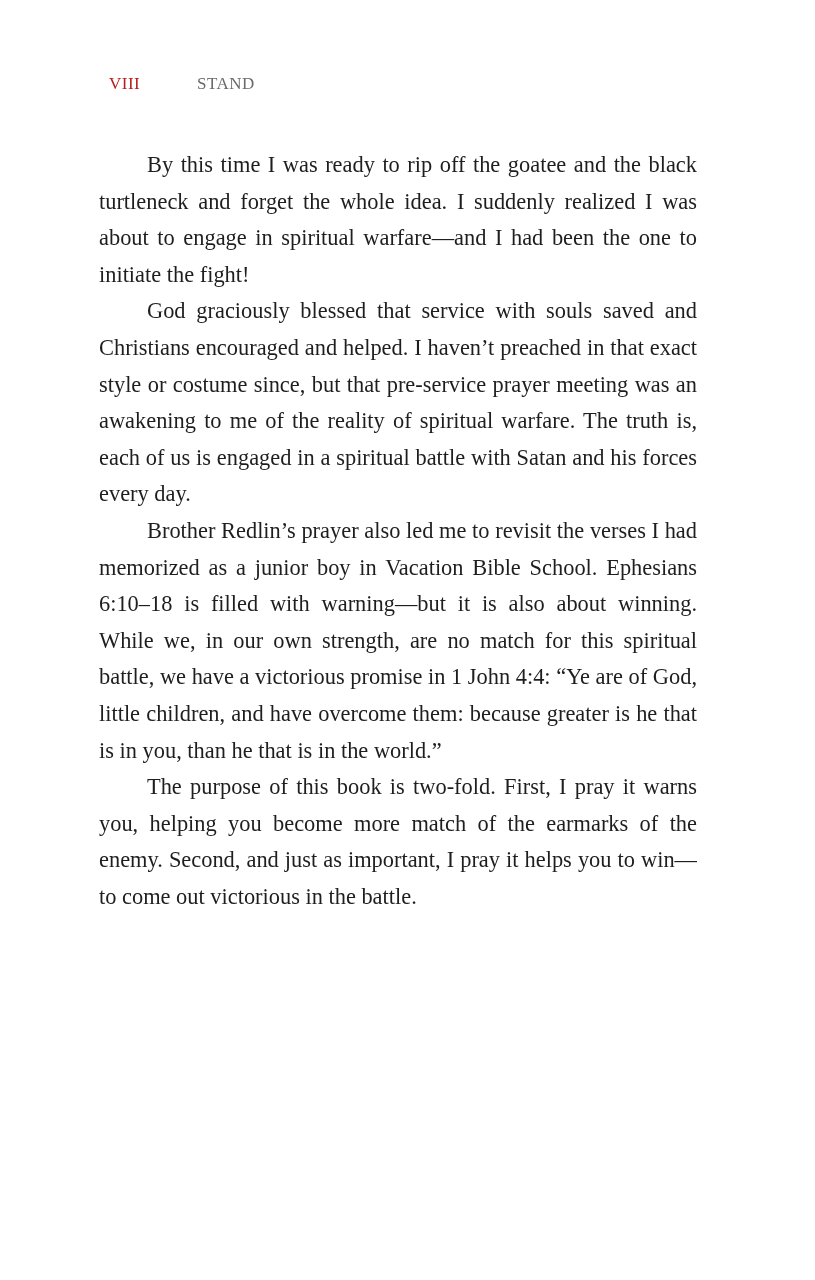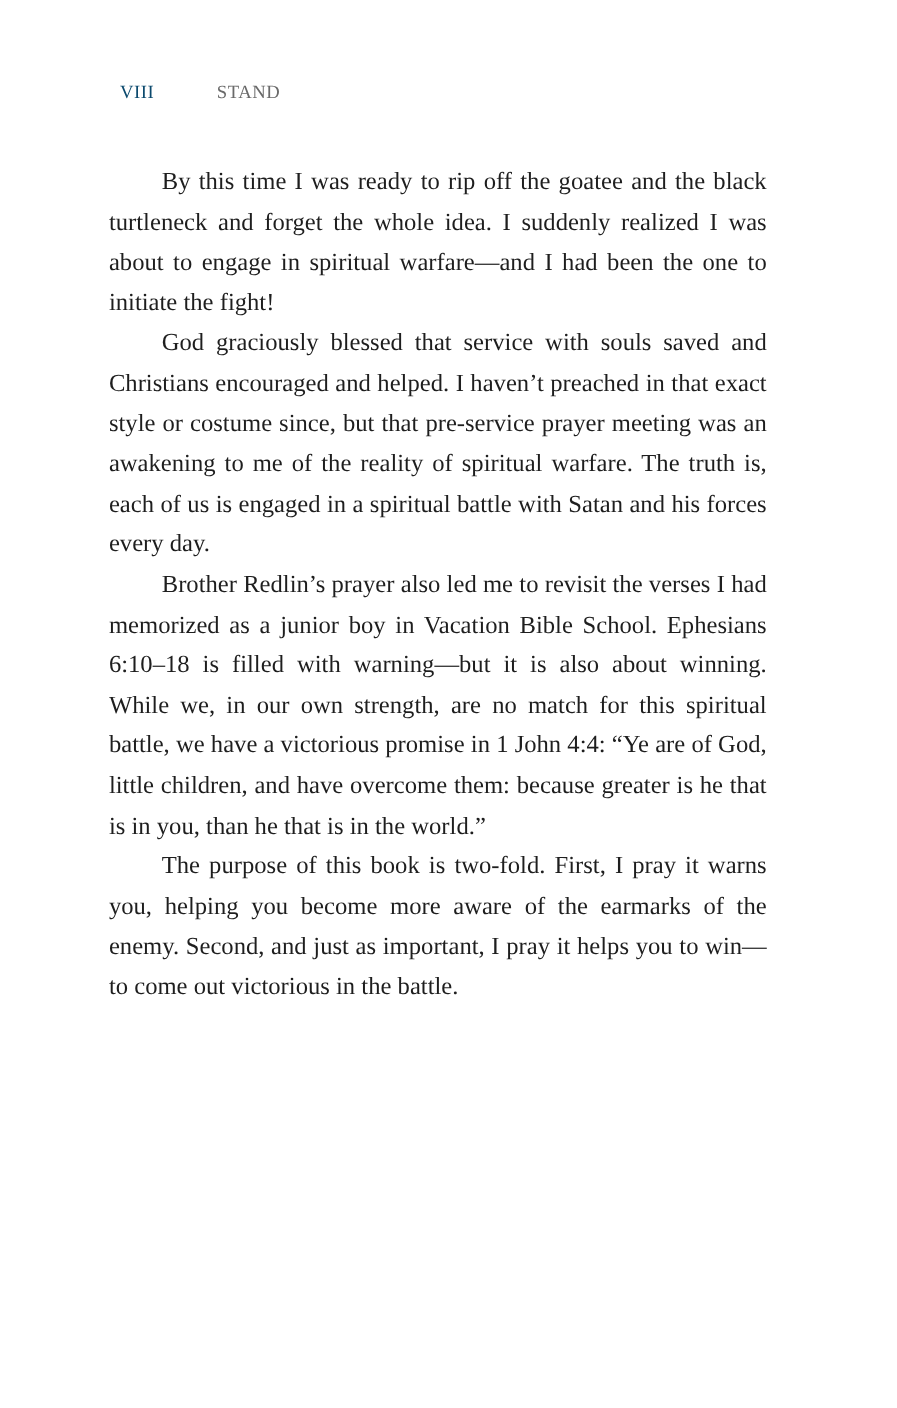--- a/index.html
+++ b/index.html
@@ -17,21 +17,21 @@
     }
     .running-head {
       position: absolute;
       top: 74px;
       left: 109px;
       font-size: 17px;
       letter-spacing: 0.5px;
       line-height: 20px;
     }
     .running-head .folio {
-      color: #0c4a6e;
+      color: #b91c1c;
       display: inline-block;
       width: 88px;
     }
     .running-head .title {
       color: #6a6a6a;
     }
     .body-text {
       position: absolute;
       top: 147px;
       left: 99px;
@@ -50,14 +50,14 @@
 <body>
 
 <div class="running-head">
   <span class="folio">VIII</span><span class="title">STAND</span>
 </div>
 
 <div class="body-text">
   <p>By this time I was ready to rip off the goatee and the black turtleneck and forget the whole idea. I suddenly realized I was about to engage in spiritual warfare—and I had been the one to initiate the fight!</p>
   <p>God graciously blessed that service with souls saved and Christians encouraged and helped. I haven’t preached in that exact style or costume since, but that pre-service prayer meeting was an awakening to me of the reality of spiritual warfare. The truth is, each of us is engaged in a spiritual battle with Satan and his forces every day.</p>
   <p>Brother Redlin’s prayer also led me to revisit the verses I had memorized as a junior boy in Vacation Bible School. Ephesians 6:10–18 is filled with warning—but it is also about winning. While we, in our own strength, are no match for this spiritual battle, we have a victorious promise in 1 John 4:4: “Ye are of God, little children, and have overcome them: because greater is he that is in you, than he that is in the world.”</p>
-  <p>The purpose of this book is two-fold. First, I pray it warns you, helping you become more aware of the earmarks of the enemy. Second, and just as important, I pray it helps you to win—to come out victorious in the battle.</p>
+  <p>The purpose of this book is two-fold. First, I pray it warns you, helping you become more match of the earmarks of the enemy. Second, and just as important, I pray it helps you to win—to come out victorious in the battle.</p>
 </div>
 
 </body></html>

